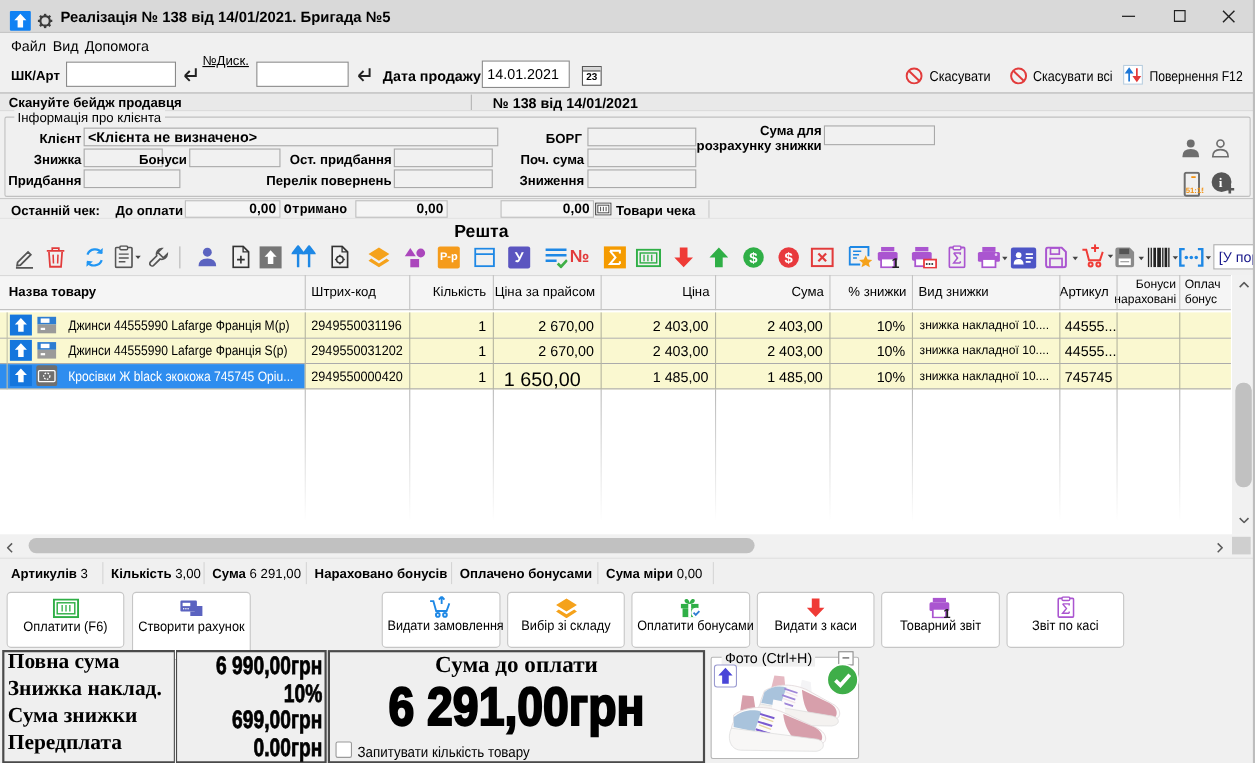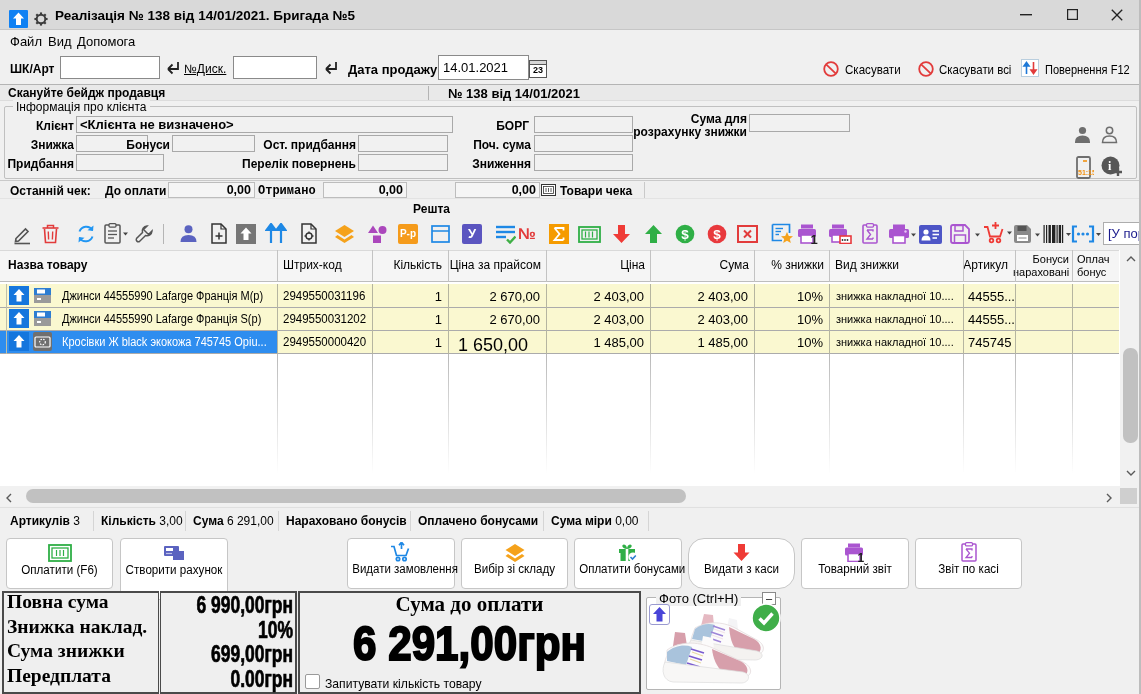--- a/index.html
+++ b/index.html
@@ -57,27 +57,27 @@
 
 <div class="abs" style="left:10px;top:31px;height:21px;line-height:21px;font-size:13px;">Файл</div>
 <div class="abs" style="left:48px;top:31px;height:21px;line-height:21px;font-size:13px;">Вид</div>
 <div class="abs" style="left:77px;top:31px;height:21px;line-height:21px;font-size:13px;">Допомога</div>
 
 <div class="lbl" style="left:10px;top:62px;">ШК/Арт</div>
 <div class="inp" style="left:60px;top:56px;width:100px;height:23px;"></div>
 <svg class="abs" style="left:163px;top:61px;" width="18" height="14" viewBox="0 0 18 14">
       <path d="M15 1 L15 8 L5 8 M5 8 L9.5 3.5 M5 8 L9.5 12.5" fill="none" stroke="#222" stroke-width="1.8"></path>
     </svg>
-<div class="abs" style="left:184px;top:62px;font-size:12px;text-decoration:underline;">№Диск.</div>
+<div class="abs" style="left:184px;top:48px;font-size:12px;text-decoration:underline;">№Диск.</div>
 <div class="inp" style="left:233px;top:56px;width:84px;height:23px;"></div>
 <svg class="abs" style="left:321px;top:61px;" width="18" height="14" viewBox="0 0 18 14">
       <path d="M15 1 L15 8 L5 8 M5 8 L9.5 3.5 M5 8 L9.5 12.5" fill="none" stroke="#222" stroke-width="1.8"></path>
     </svg>
 <div class="lbl" style="left:348px;top:62px;font-size:13px;">Дата продажу</div>
-<div class="inp" style="left:438px;top:55px;width:91px;height:25px;font-size:13px;line-height:23px;padding-left:4px;">14.01.2021</div>
+<div class="inp" style="left:438px;top:55px;width:80px;height:25px;font-size:13px;line-height:23px;padding-left:4px;">14.01.2021</div>
 <div class="abs" style="left:529px;top:60px;width:18px;height:18px;background:#fff;border:1px solid #565656;">
   <div style="height:4px;background:#d6d6d6;border-bottom:1px solid #565656;"></div>
   <div style="font-size:9px;font-weight:bold;text-align:center;line-height:10px;">23</div>
 </div>
 
 <svg class="abs" style="left:823px;top:61px;" width="16" height="16" viewBox="0 0 16 16">
       <circle cx="8" cy="8" r="6.8" fill="none" stroke="#e23b3b" stroke-width="1.8"></circle>
       <line x1="3.4" y1="3.6" x2="12.6" y2="12.4" stroke="#e23b3b" stroke-width="1.8"></line>
     </svg>
 <div class="abs" style="left:845px;top:62px;font-size:13px;white-space:nowrap;transform:scaleX(0.89);transform-origin:left;">Скасувати</div>
@@ -144,21 +144,21 @@
       <text x="8" y="15" font-size="12" font-weight="bold" fill="#fff" font-family="Liberation Serif">i</text>
       <path d="M18 13 L18 21 M14 17 L22 17" stroke="#565656" stroke-width="2.4"></path>
     </svg>
 
 <div class="abs" style="left:0;top:180px;width:1141px;height:19px;background:#efefef;border-top:1px solid #c9c9c9;border-bottom:1px solid #e3e3e3;">
   <div class="abs b" style="left:10px;top:3px;font-size:12px;">Останній чек:</div>
   <div class="abs b" style="left:105px;top:3px;font-size:12px;">До оплати</div>
   <div class="abs" style="left:168px;top:1px;width:87px;height:16px;background:#f5f5f5;border:1px solid #bdbdbd;font-weight:bold;font-size:12.5px;text-align:right;padding-right:3px;line-height:15px;">0,00</div>
   <div class="abs b" style="left:258px;top:3px;font-size:12px;font-family:Liberation Mono, monospace;">Отримано</div>
   <div class="abs" style="left:323px;top:1px;width:84px;height:16px;background:#f5f5f5;border:1px solid #bdbdbd;font-weight:bold;font-size:12.5px;text-align:right;padding-right:3px;line-height:15px;">0,00</div>
-  <div class="abs b" style="left:413px;top:3px;font-size:12px;margin-top:18px;">Решта</div>
+  <div class="abs b" style="left:413px;top:3px;font-size:16px;margin-top:18px;">Решта</div>
   <div class="abs" style="left:455px;top:1px;width:85px;height:16px;background:#f5f5f5;border:1px solid #bdbdbd;font-weight:bold;font-size:12.5px;text-align:right;padding-right:3px;line-height:15px;">0,00</div>
   <svg class="abs" style="left:541px;top:3px;" width="15" height="12" viewBox="0 0 15 12">
         <rect x="0.5" y="0.5" width="14" height="11" fill="#fff" stroke="#333" stroke-width="1"></rect>
         <rect x="2.5" y="2.5" width="10" height="7" fill="none" stroke="#333" stroke-width="0.8"></rect>
         <line x1="5" y1="4" x2="5" y2="8" stroke="#333" stroke-width="0.8"></line>
         <line x1="7.5" y1="4" x2="7.5" y2="8" stroke="#333" stroke-width="0.8"></line>
         <line x1="10" y1="4" x2="10" y2="8" stroke="#333" stroke-width="0.8"></line>
       </svg>
   <div class="abs b" style="left:560px;top:3px;font-size:12px;">Товари чека</div>
   <div class="abs" style="left:644px;top:1px;width:1px;height:16px;background:#c9c9c9;"></div>
@@ -612,21 +612,21 @@
   <svg style="margin:4px auto 0;" width="22" height="19" viewBox="0 0 22 19">
         <rect x="2" y="6" width="16" height="4" fill="#2faf46"></rect>
         <rect x="3.5" y="10" width="13" height="8" fill="#2faf46"></rect>
         <rect x="8.7" y="6" width="2.6" height="12" fill="#fff"></rect>
         <path d="M10 6 C5 6 4 1.5 7 1.5 C9 1.5 10 4 10 6 C10 4 11 1.5 13 1.5 C16 1.5 15 6 10 6" fill="#2faf46"></path>
         <circle cx="16" cy="14" r="4.6" fill="#fff"></circle>
         <path d="M13.5 14 L15.5 16 L18.8 12.5" stroke="#2d7dd2" stroke-width="1.6" fill="none"></path>
       </svg>
   <div style="white-space:nowrap;font-size:12.5px;transform:scaleX(0.92);transform-origin:center;">Оплатити бонусами</div>
 </div>
-<div class="abs" style="left:688px;top:538px;width:107px;height:51px;background:#fff;border:1px solid #c6c6c6;border-radius:16px;text-align:center;font-size:13px;">
+<div class="abs" style="left:688px;top:538px;width:107px;height:51px;background:#fff;border:1px solid #c6c6c6;border-radius:4px;text-align:center;font-size:13px;">
   <svg style="margin:4px auto 0;" width="19" height="19" viewBox="0 0 19 19">
         <path d="M6 1 L13 1 L13 9.5 L17.5 9.5 L9.5 18 L1.5 9.5 L6 9.5 Z" fill="#ef3b36"></path>
       </svg>
   <div style="white-space:nowrap;font-size:12.5px;transform:scaleX(0.93);transform-origin:center;">Видати з каси</div>
 </div>
 <div class="abs" style="left:801px;top:538px;width:108px;height:51px;background:#fff;border:1px solid #c6c6c6;border-radius:4px;text-align:center;font-size:13px;">
   <svg style="margin:4px auto 0;" width="23" height="19" viewBox="0 0 23 19">
         <rect x="4" y="0.5" width="12" height="4" fill="#aa55d0"></rect>
         <rect x="1" y="4.5" width="18" height="8" rx="1.5" fill="#aa55d0"></rect>
         <rect x="4" y="10.5" width="12" height="8" fill="#fff" stroke="#aa55d0" stroke-width="1.6"></rect>

